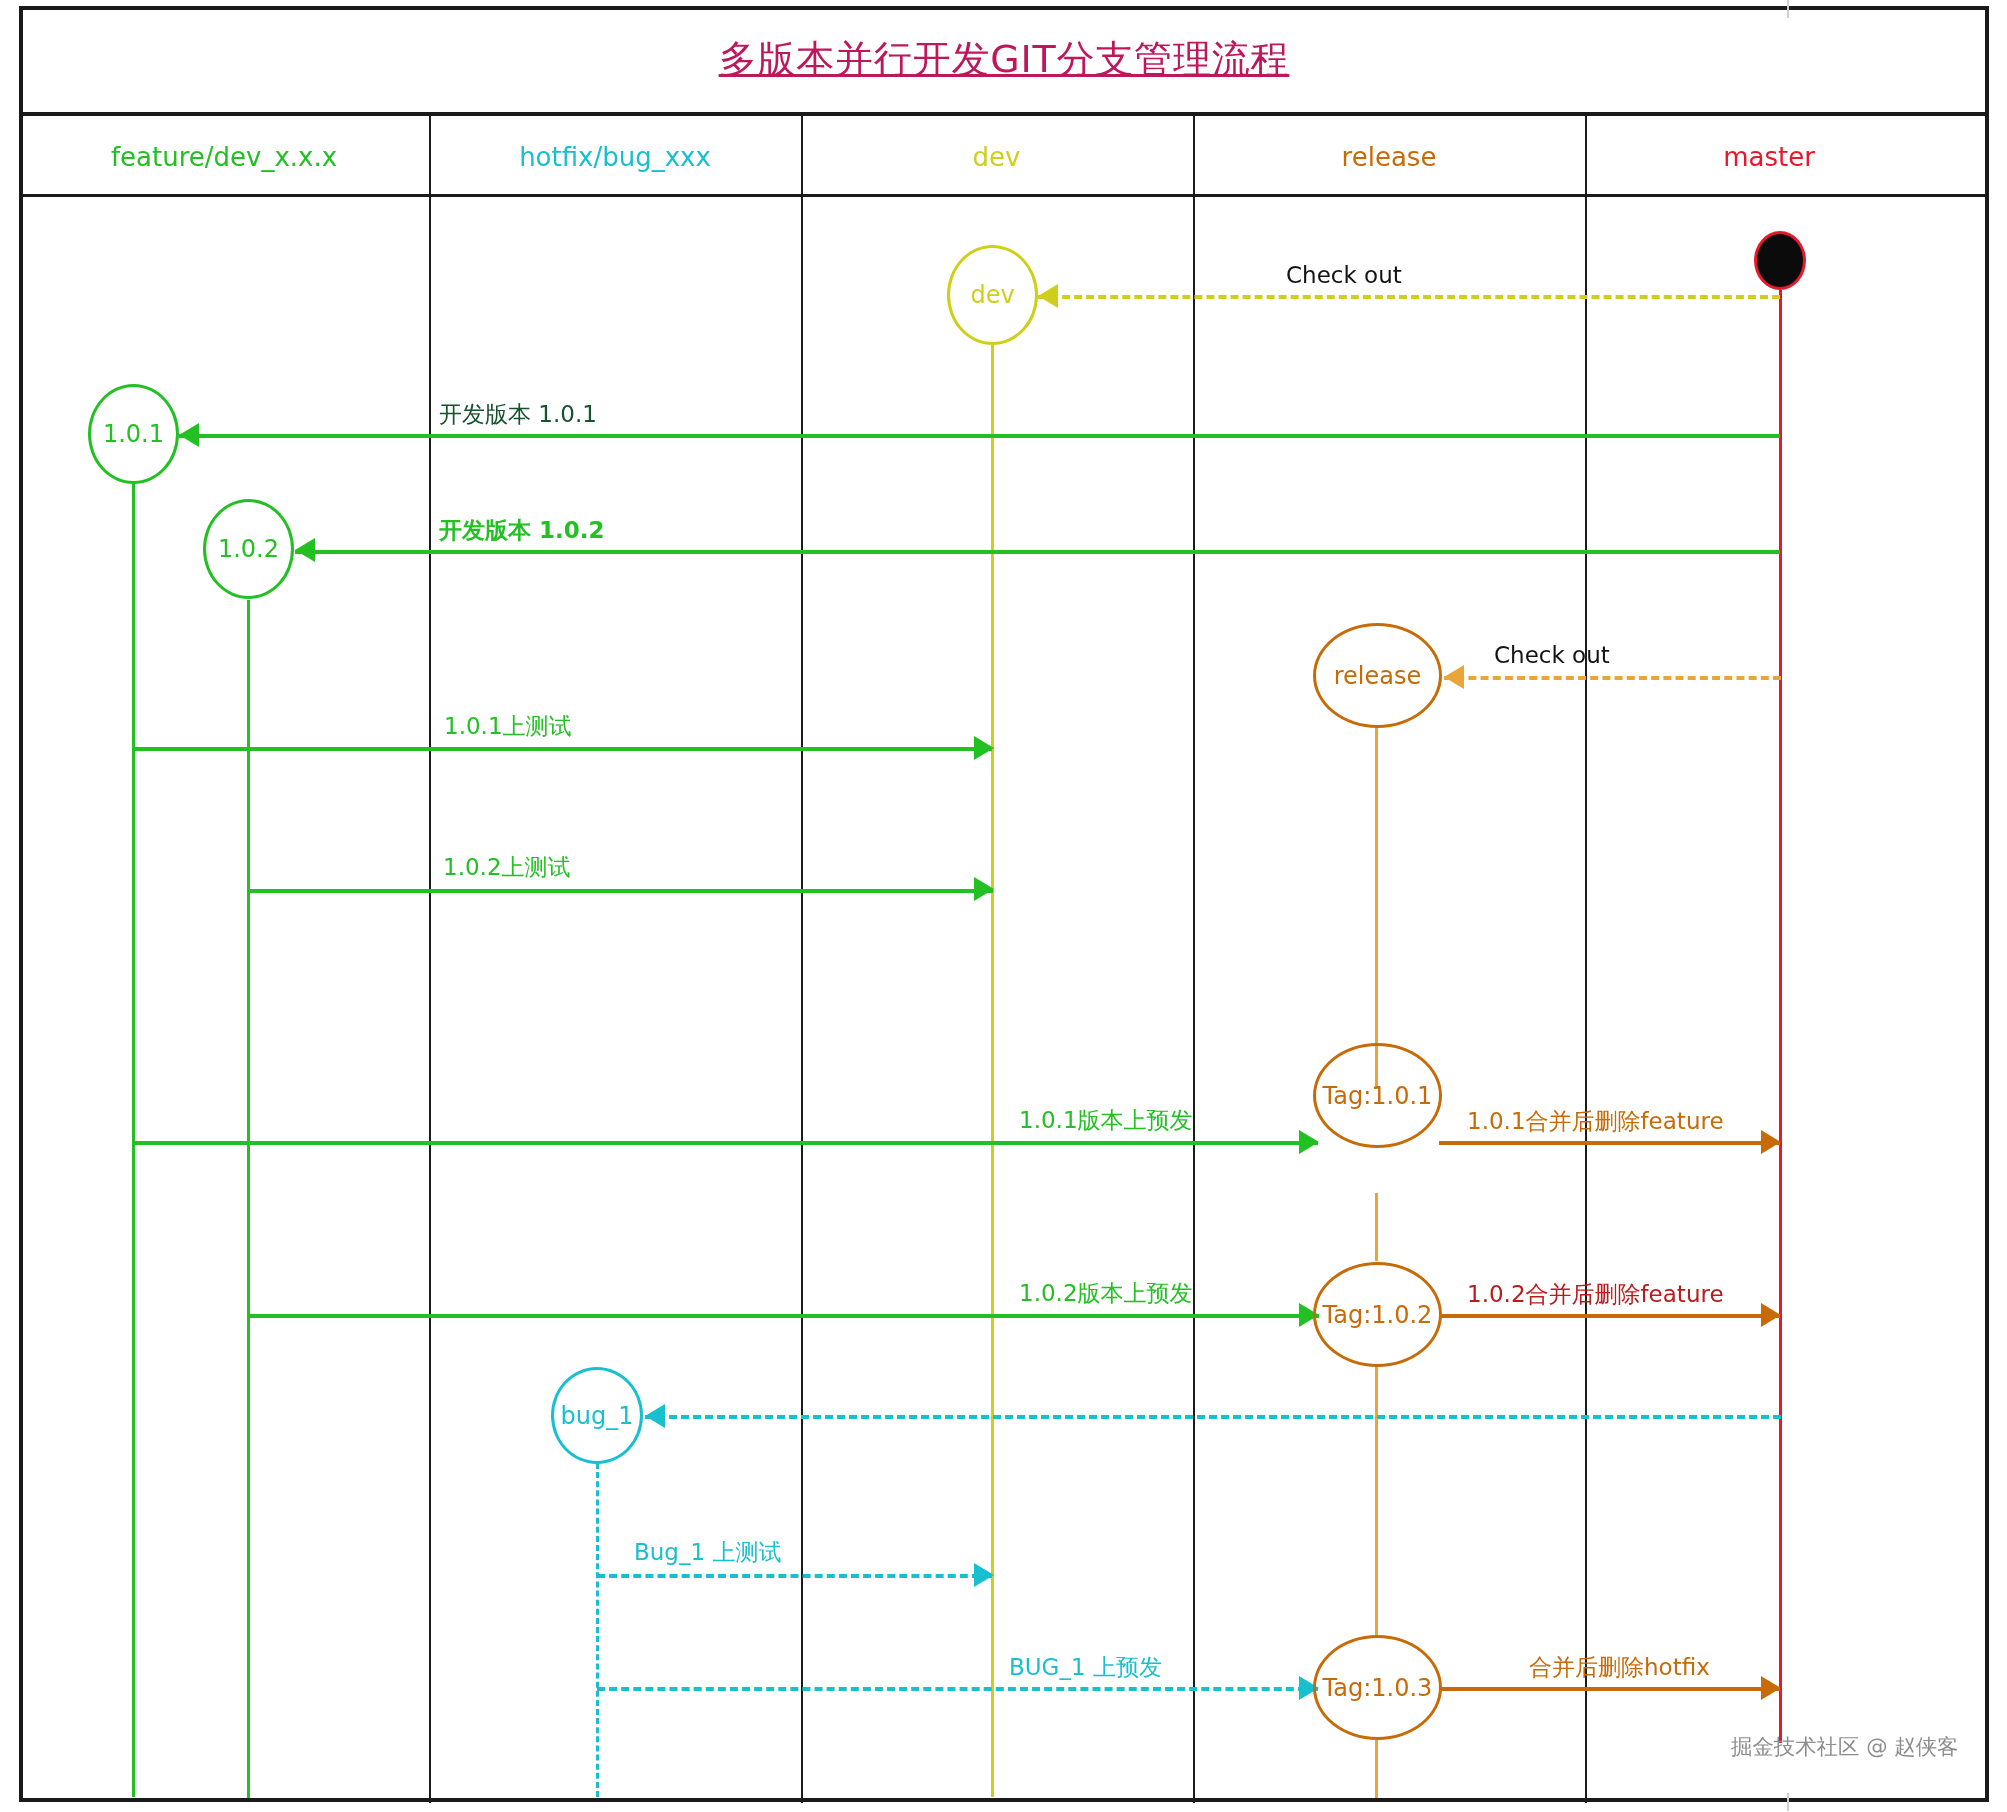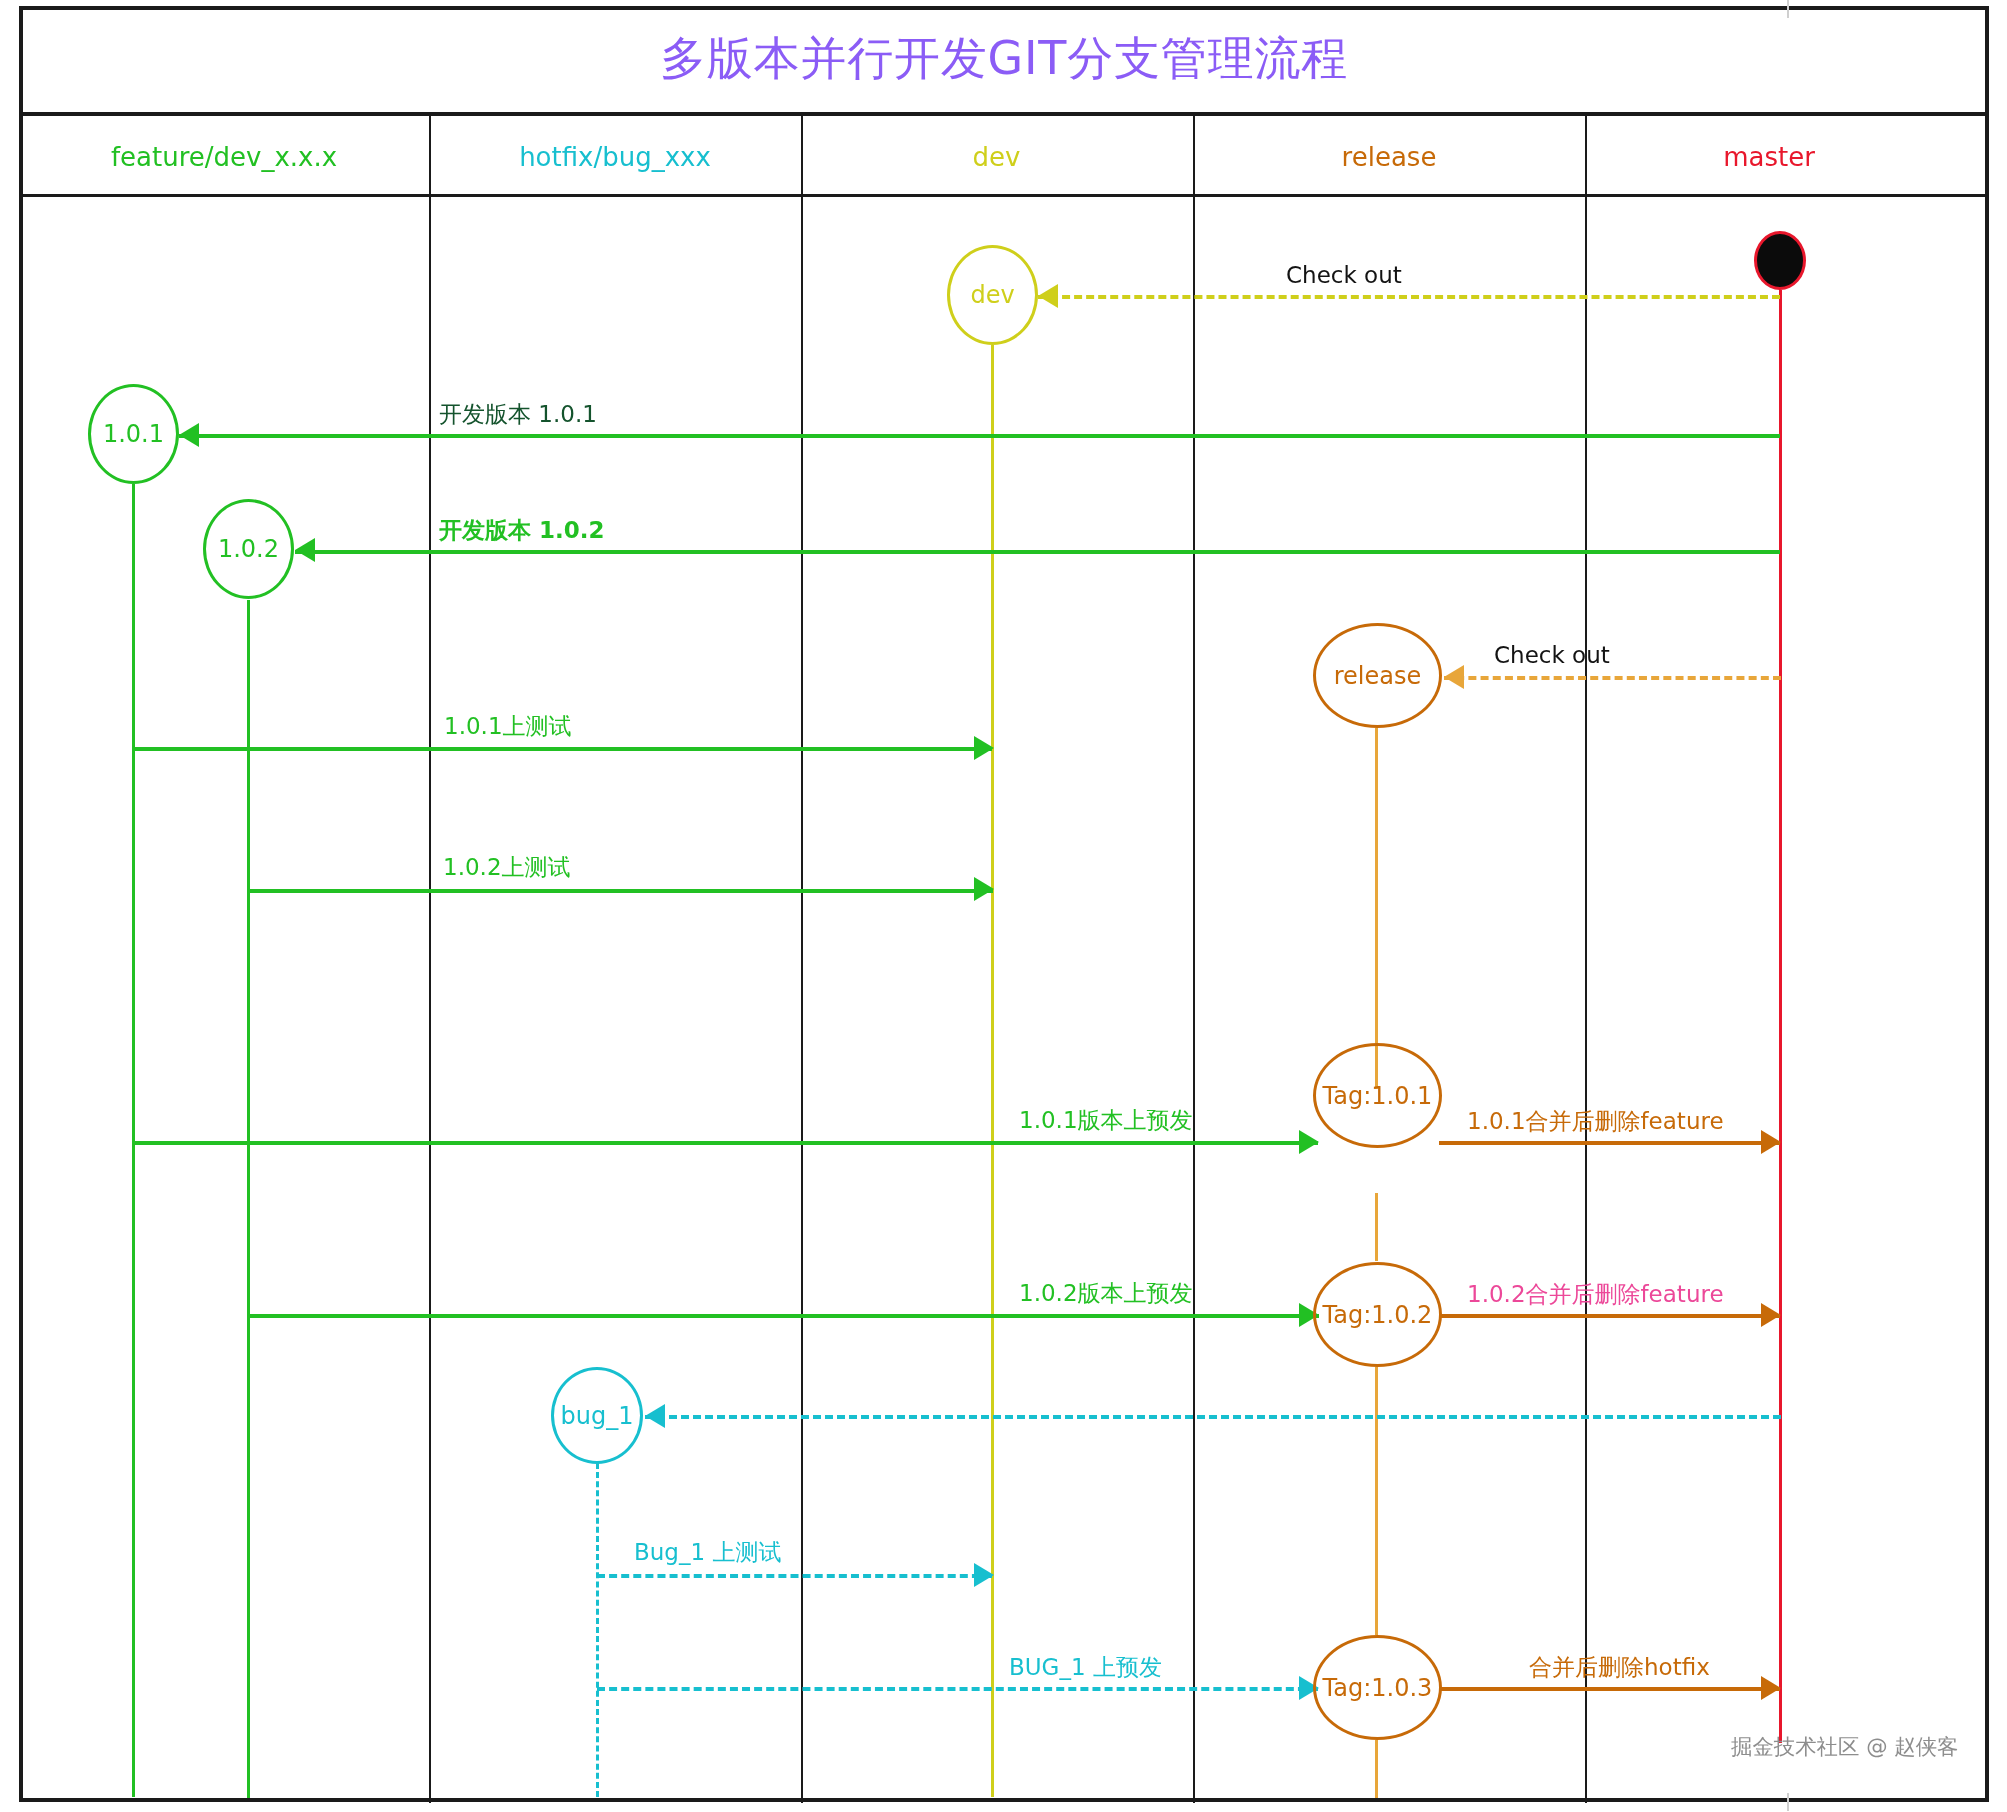--- a/index.html
+++ b/index.html
@@ -25,24 +25,25 @@
   }
   
   #title-band {
     position: absolute;
     left: 19px; top: 6.4px;
     width: 1970px; height: 110px;
     border-bottom: 4px solid #1a1a1a;
     display: flex; align-items: center; justify-content: center;
   }
   #title-text {
-    font-size: 46px;
-    color: #8b5cf6;
+    font-size: 38px;
+    color: #be185d;
     letter-spacing: 0.8px;
     font-family: "DejaVu Sans", sans-serif;
+    text-decoration: underline;
   }
   
   #header-band {
     position: absolute;
     left: 19px; top: 116px;
     width: 1970px; height: 81px;
     border-bottom: 3.2px solid #1a1a1a;
   }
   .lane-head {
     position: absolute;
@@ -184,21 +185,21 @@
       <div class="arrow-head right" style="top: 1130px; left: 1299px; border-left-color: rgb(34, 192, 35);"></div>
       <div class="msg-label" style="left: 1019px; top: 1105px; color: rgb(34, 192, 35);">1.0.1版本上预发</div>
       <div class="msg-line solid" style="left: 1439px; top: 1141px; width: 341px; border-top-color: rgb(199, 106, 8);"></div>
       <div class="arrow-head right" style="top: 1130px; left: 1761px; border-left-color: rgb(199, 106, 8);"></div>
       <div class="msg-label" style="left: 1467px; top: 1106px; color: rgb(199, 106, 8);">1.0.1合并后删除feature</div>
       <div class="msg-line solid" style="left: 249px; top: 1314px; width: 1070px; border-top-color: rgb(34, 192, 35);"></div>
       <div class="arrow-head right" style="top: 1303px; left: 1299px; border-left-color: rgb(34, 192, 35);"></div>
       <div class="msg-label" style="left: 1019px; top: 1278px; color: rgb(34, 192, 35);">1.0.2版本上预发</div>
       <div class="msg-line solid" style="left: 1439px; top: 1314px; width: 341px; border-top-color: rgb(199, 106, 8);"></div>
       <div class="arrow-head right" style="top: 1303px; left: 1761px; border-left-color: rgb(199, 106, 8);"></div>
-      <div class="msg-label" style="left: 1467px; top: 1279px; color: #ec4899;">1.0.2合并后删除feature</div>
+      <div class="msg-label" style="left: 1467px; top: 1279px; color: #b91c1c;">1.0.2合并后删除feature</div>
       <div class="msg-line dash" style="left: 645px; top: 1415px; width: 1136px; border-top-color: rgb(23, 191, 207);"></div>
       <div class="arrow-head left" style="top: 1404px; left: 645px; border-right-color: rgb(23, 191, 207);"></div>
       <div class="msg-line dash" style="left: 597px; top: 1574px; width: 395px; border-top-color: rgb(23, 191, 207);"></div>
       <div class="arrow-head right" style="top: 1563px; left: 974px; border-left-color: rgb(23, 191, 207);"></div>
       <div class="msg-label" style="left: 634px; top: 1537px; color: rgb(23, 191, 207);">Bug_1 上测试</div>
       <div class="msg-line dash" style="left: 597px; top: 1687px; width: 721px; border-top-color: rgb(23, 191, 207);"></div>
       <div class="arrow-head right" style="top: 1676px; left: 1299px; border-left-color: rgb(23, 191, 207);"></div>
       <div class="msg-label" style="left: 1009px; top: 1652px; color: rgb(23, 191, 207);">BUG_1 上预发</div>
       <div class="msg-line solid" style="left: 1439px; top: 1687px; width: 341px; border-top-color: rgb(199, 106, 8);"></div>
       <div class="arrow-head right" style="top: 1676px; left: 1761px; border-left-color: rgb(199, 106, 8);"></div>

